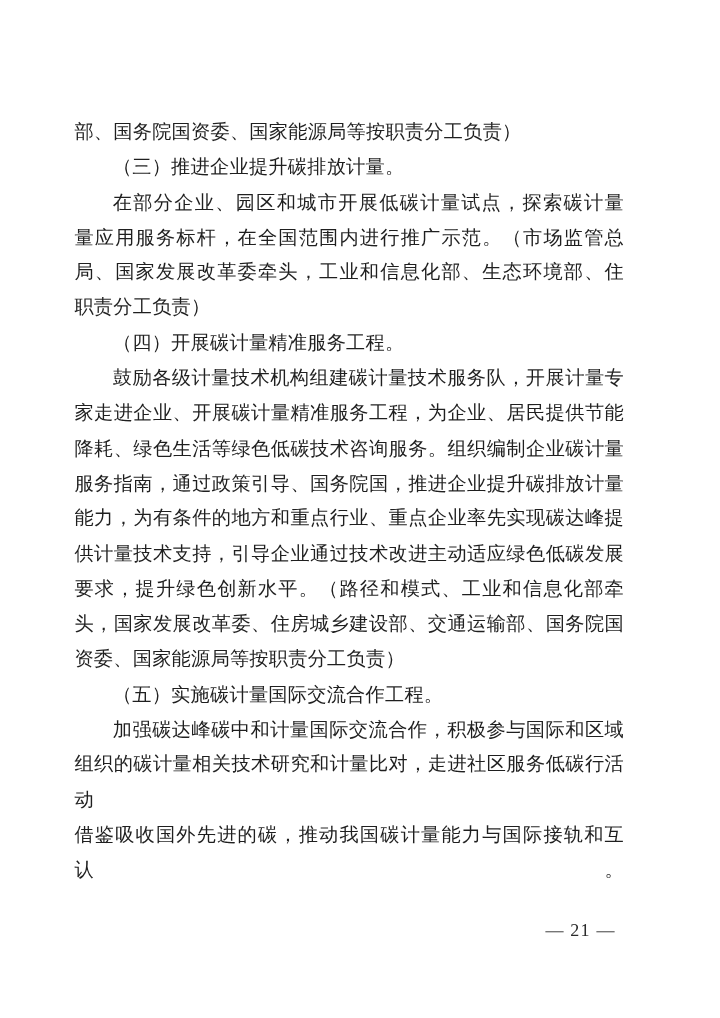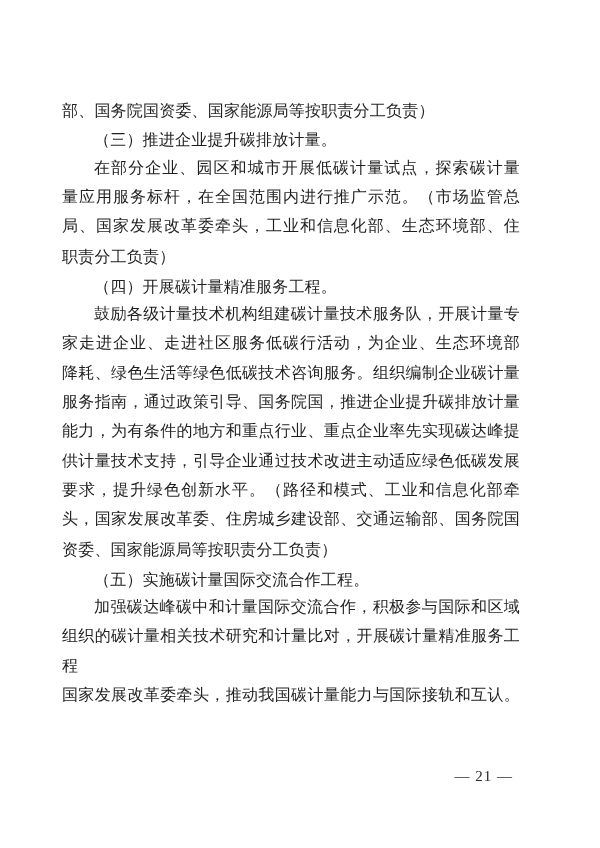--- a/index.html
+++ b/index.html
@@ -32,21 +32,20 @@
   .line {
     white-space: nowrap;
   }
   .line.wrap {
     white-space: normal;
   }
   .line.justify {
     white-space: normal;
     text-align: justify;
     text-align-last: justify;
-    font-family: Liberation Mono, monospace;
   }
   .line.indent {
     text-indent: 2em;
   }
   .page-number {
     position: absolute;
     top: 766px;
     right: 87px;
     font-size: 15px;
     line-height: 20px;
@@ -60,27 +59,27 @@
 <div class="page">
   <div class="text-block" id="doc-lines">
       <div class="line wrap">部、国务院国资委、国家能源局等按职责分工负责）</div>
       <div class="line indent wrap">（三）推进企业提升碳排放计量。</div>
       <div class="line indent justify">在部分企业、园区和城市开展低碳计量试点，探索碳计量</div>
       <div class="line justify">量应用服务标杆，在全国范围内进行推广示范。（市场监管总</div>
       <div class="line justify">局、国家发展改革委牵头，工业和信息化部、生态环境部、住</div>
       <div class="line wrap">职责分工负责）</div>
       <div class="line indent wrap">（四）开展碳计量精准服务工程。</div>
       <div class="line indent justify">鼓励各级计量技术机构组建碳计量技术服务队，开展计量专</div>
-      <div class="line justify">家走进企业、走进社区服务低碳行活动，为企业、生态环境部</div>
+      <div class="line justify">家走进企业、开展碳计量精准服务工程，为企业、居民提供节能</div>
       <div class="line justify">降耗、绿色生活等绿色低碳技术咨询服务。组织编制企业碳计量</div>
       <div class="line justify">服务指南，通过政策引导、国务院国，推进企业提升碳排放计量</div>
       <div class="line justify">能力，为有条件的地方和重点行业、重点企业率先实现碳达峰提</div>
       <div class="line justify">供计量技术支持，引导企业通过技术改进主动适应绿色低碳发展</div>
       <div class="line justify">要求，提升绿色创新水平。（路径和模式、工业和信息化部牵</div>
       <div class="line justify">头，国家发展改革委、住房城乡建设部、交通运输部、国务院国</div>
       <div class="line wrap">资委、国家能源局等按职责分工负责）</div>
       <div class="line indent wrap">（五）实施碳计量国际交流合作工程。</div>
       <div class="line indent justify">加强碳达峰碳中和计量国际交流合作，积极参与国际和区域</div>
-      <div class="line justify">组织的碳计量相关技术研究和计量比对，开展碳计量精准服务工程</div>
-      <div class="line justify">国家发展改革委牵头，推动我国碳计量能力与国际接轨和互认。</div>
+      <div class="line justify">组织的碳计量相关技术研究和计量比对，走进社区服务低碳行活动</div>
+      <div class="line justify">借鉴吸收国外先进的碳，推动我国碳计量能力与国际接轨和互认。</div>
     </div>
   <div class="page-number">— 21 —</div>
 </div>
 
 </body></html>

